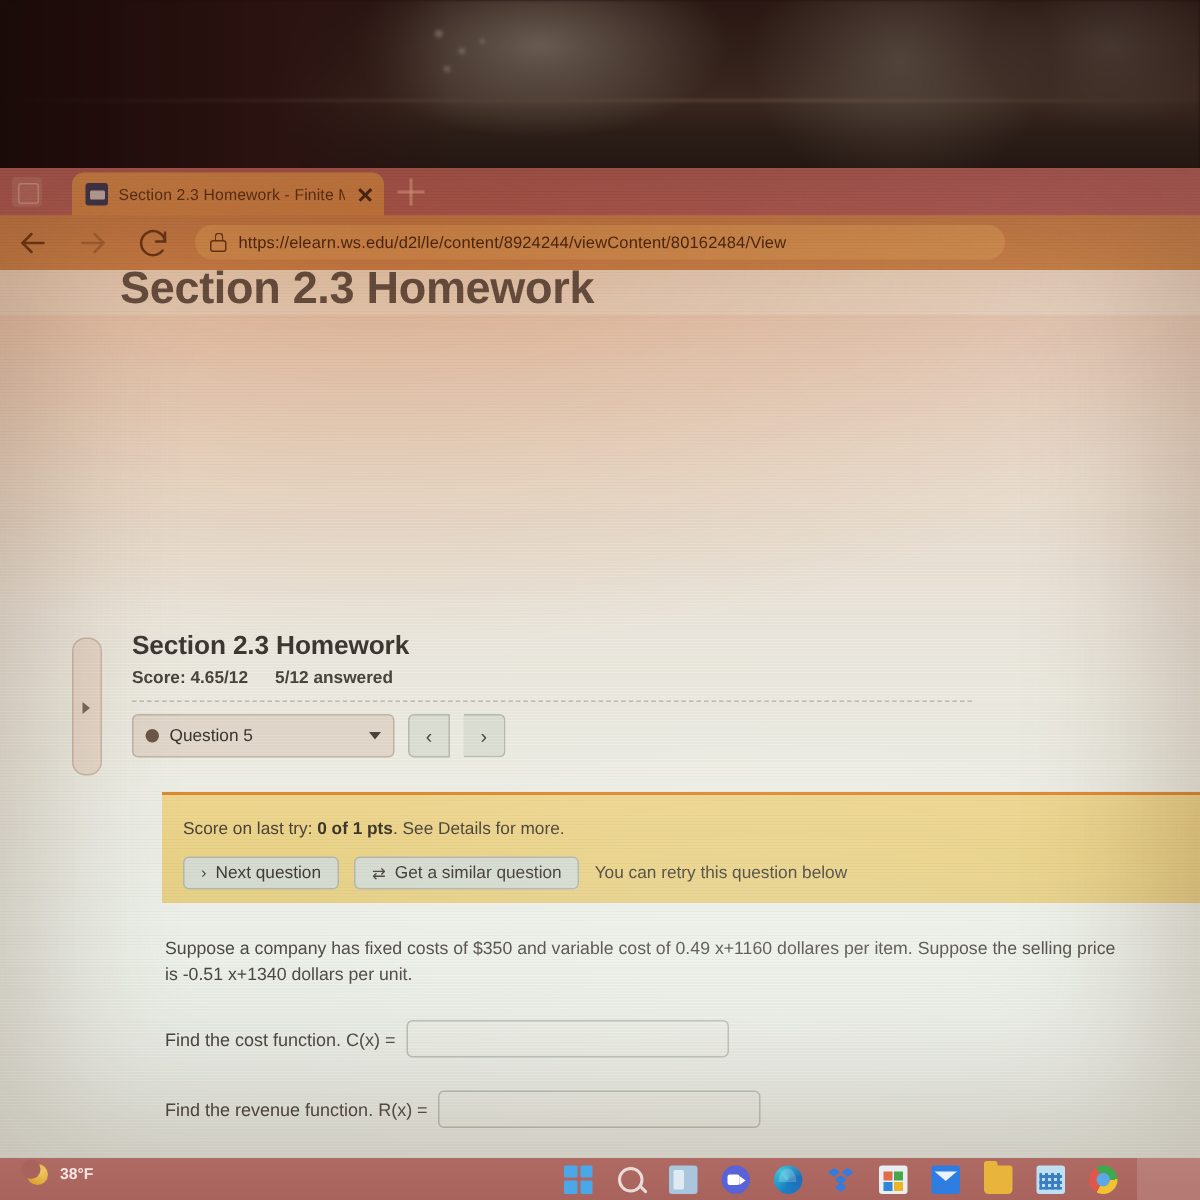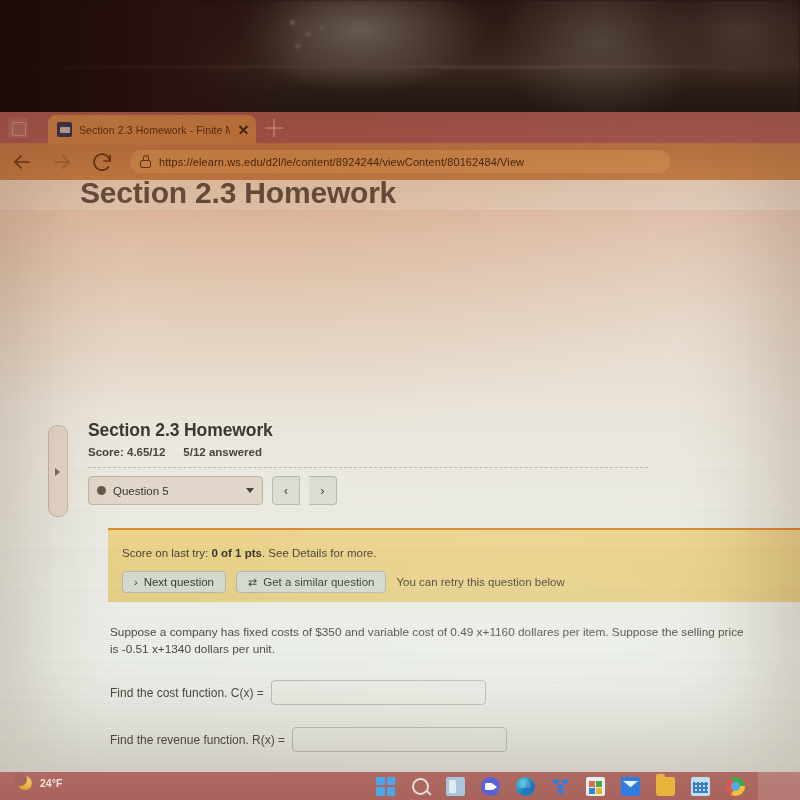--- a/index.html
+++ b/index.html
@@ -383,21 +383,21 @@
 
     <div class="warmcast"></div>
     <div class="glow"></div>
     <div class="scan"></div>
     <div class="vign"></div>
   </div>
 
   <div class="taskbar">
     <div class="weather">
       <span class="moon"></span>
-      <span class="wtemp">24°F</span>
+      <span class="wtemp">38°F</span>
     </div>
 
     <div class="trayicons">
       <span class="ticon win">
           <i></i>
           <i></i>
           <i></i>
           <i></i>
         </span>
       <span class="ticon">

